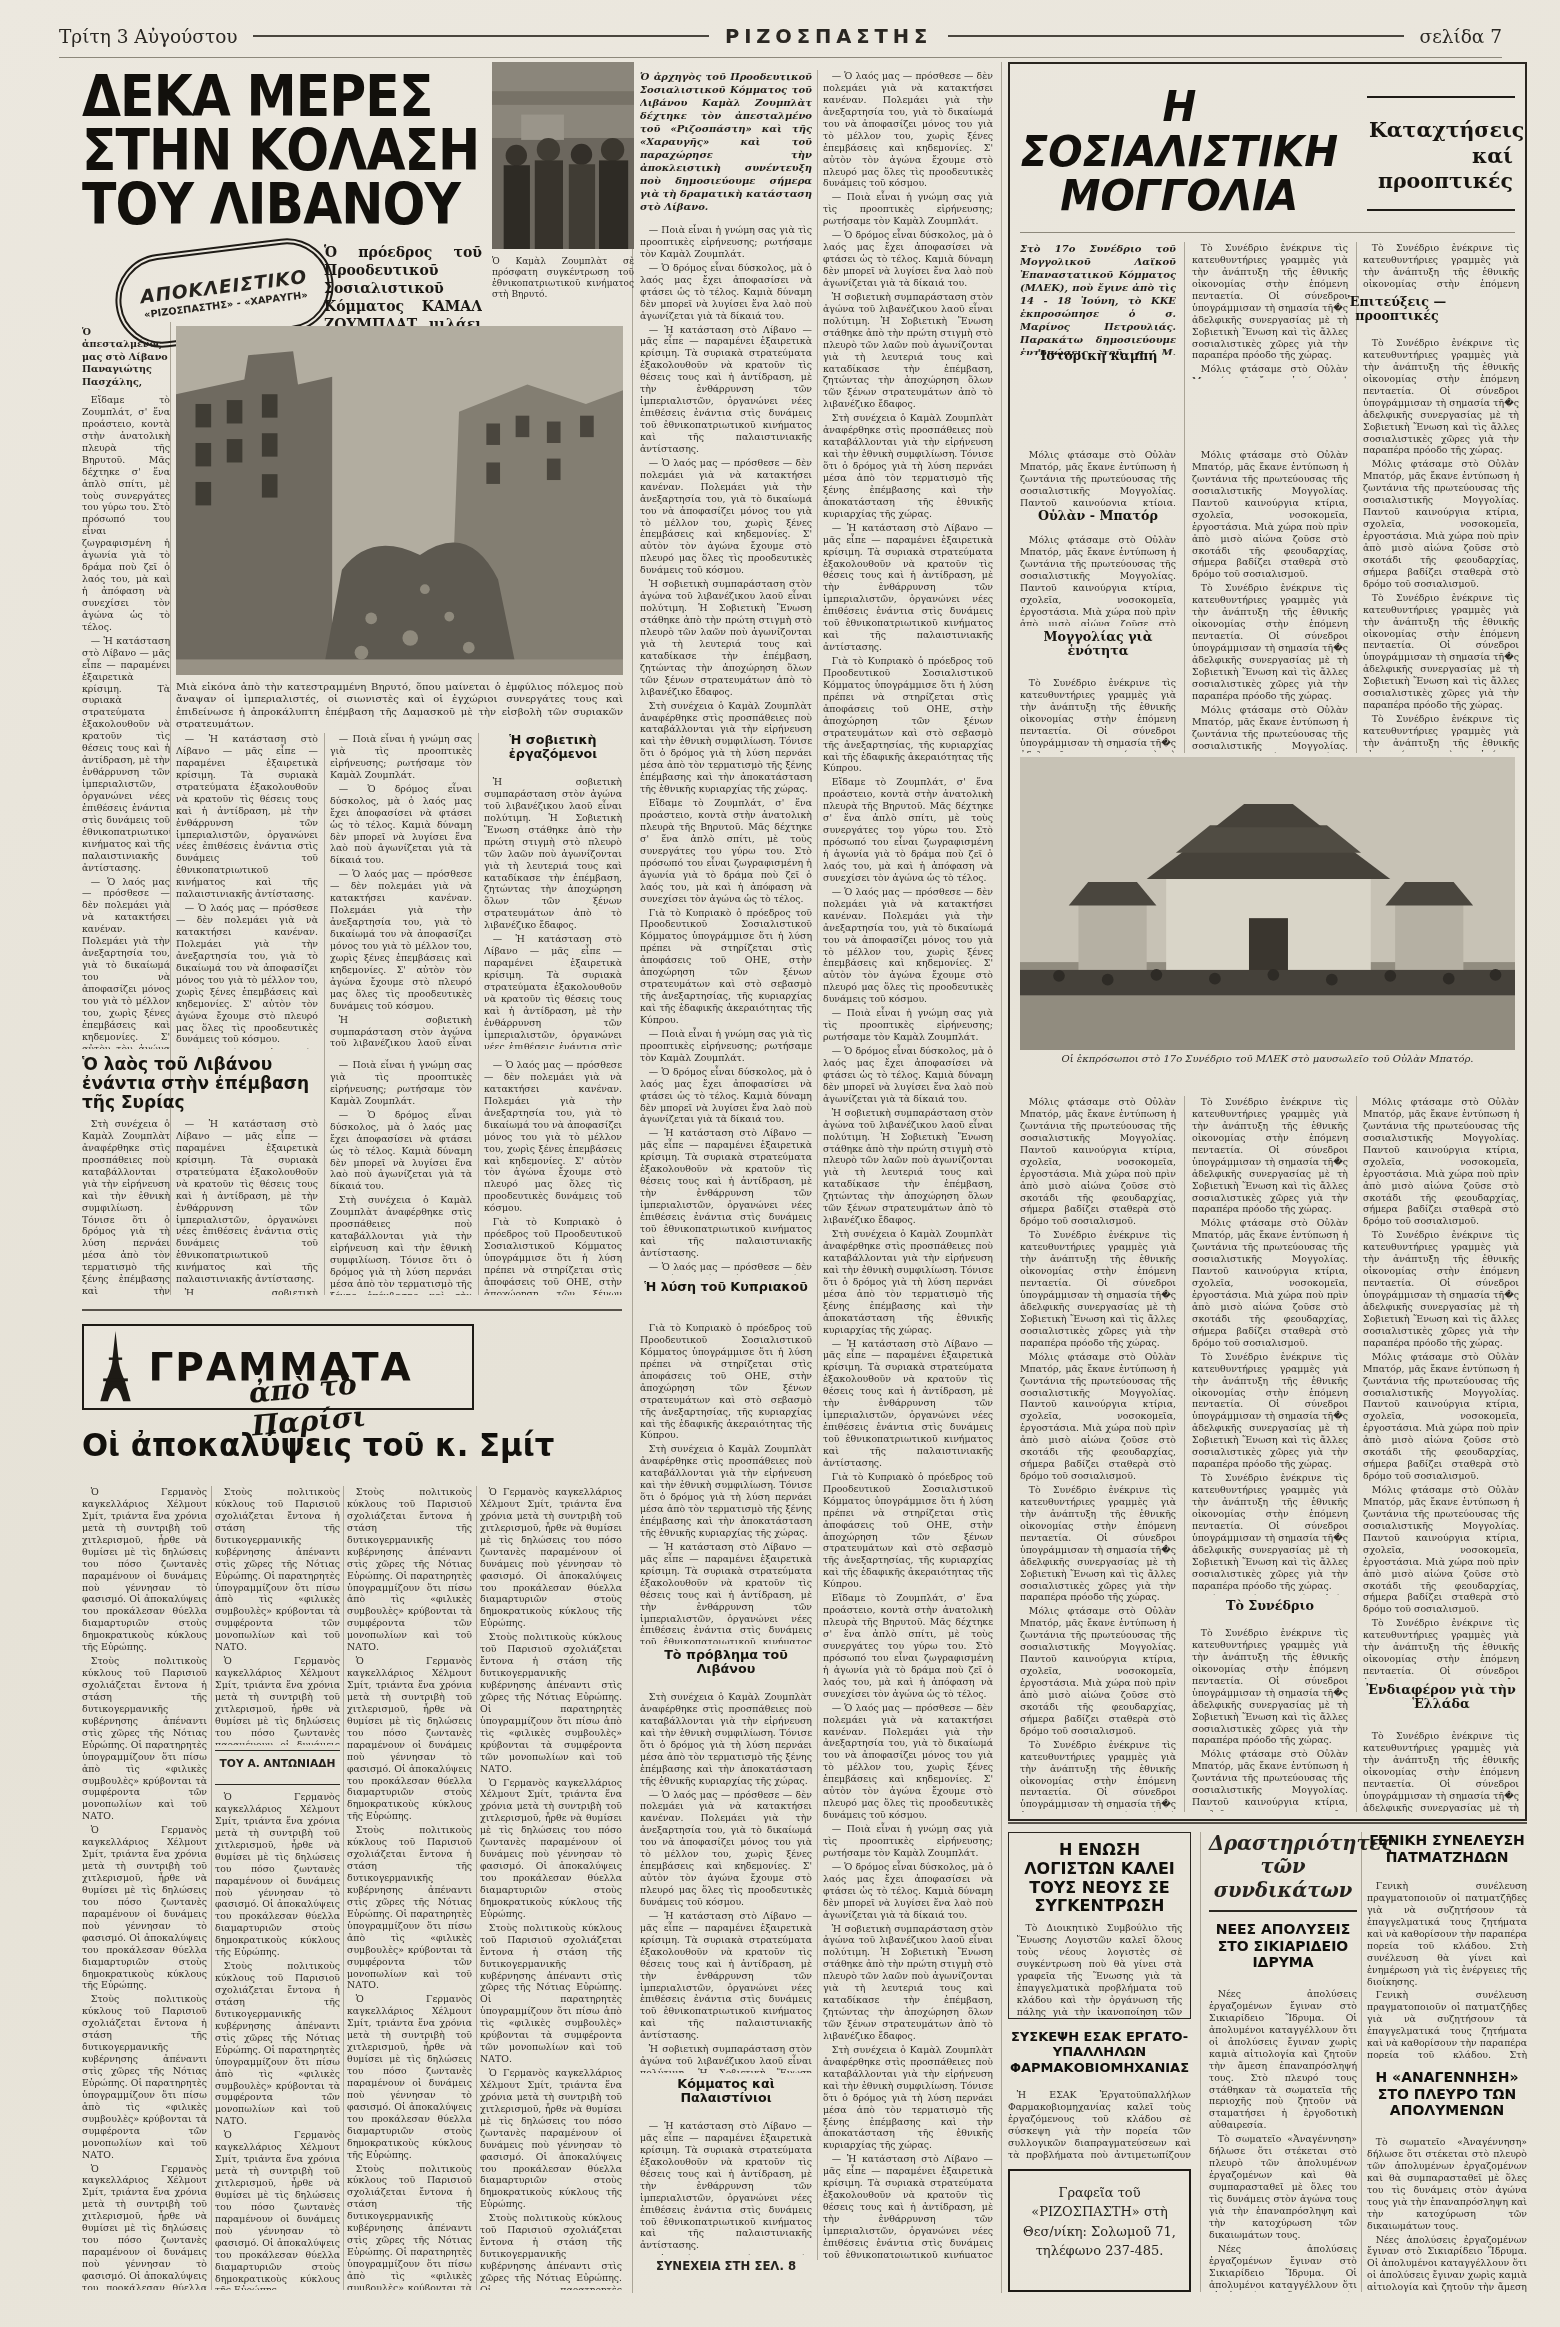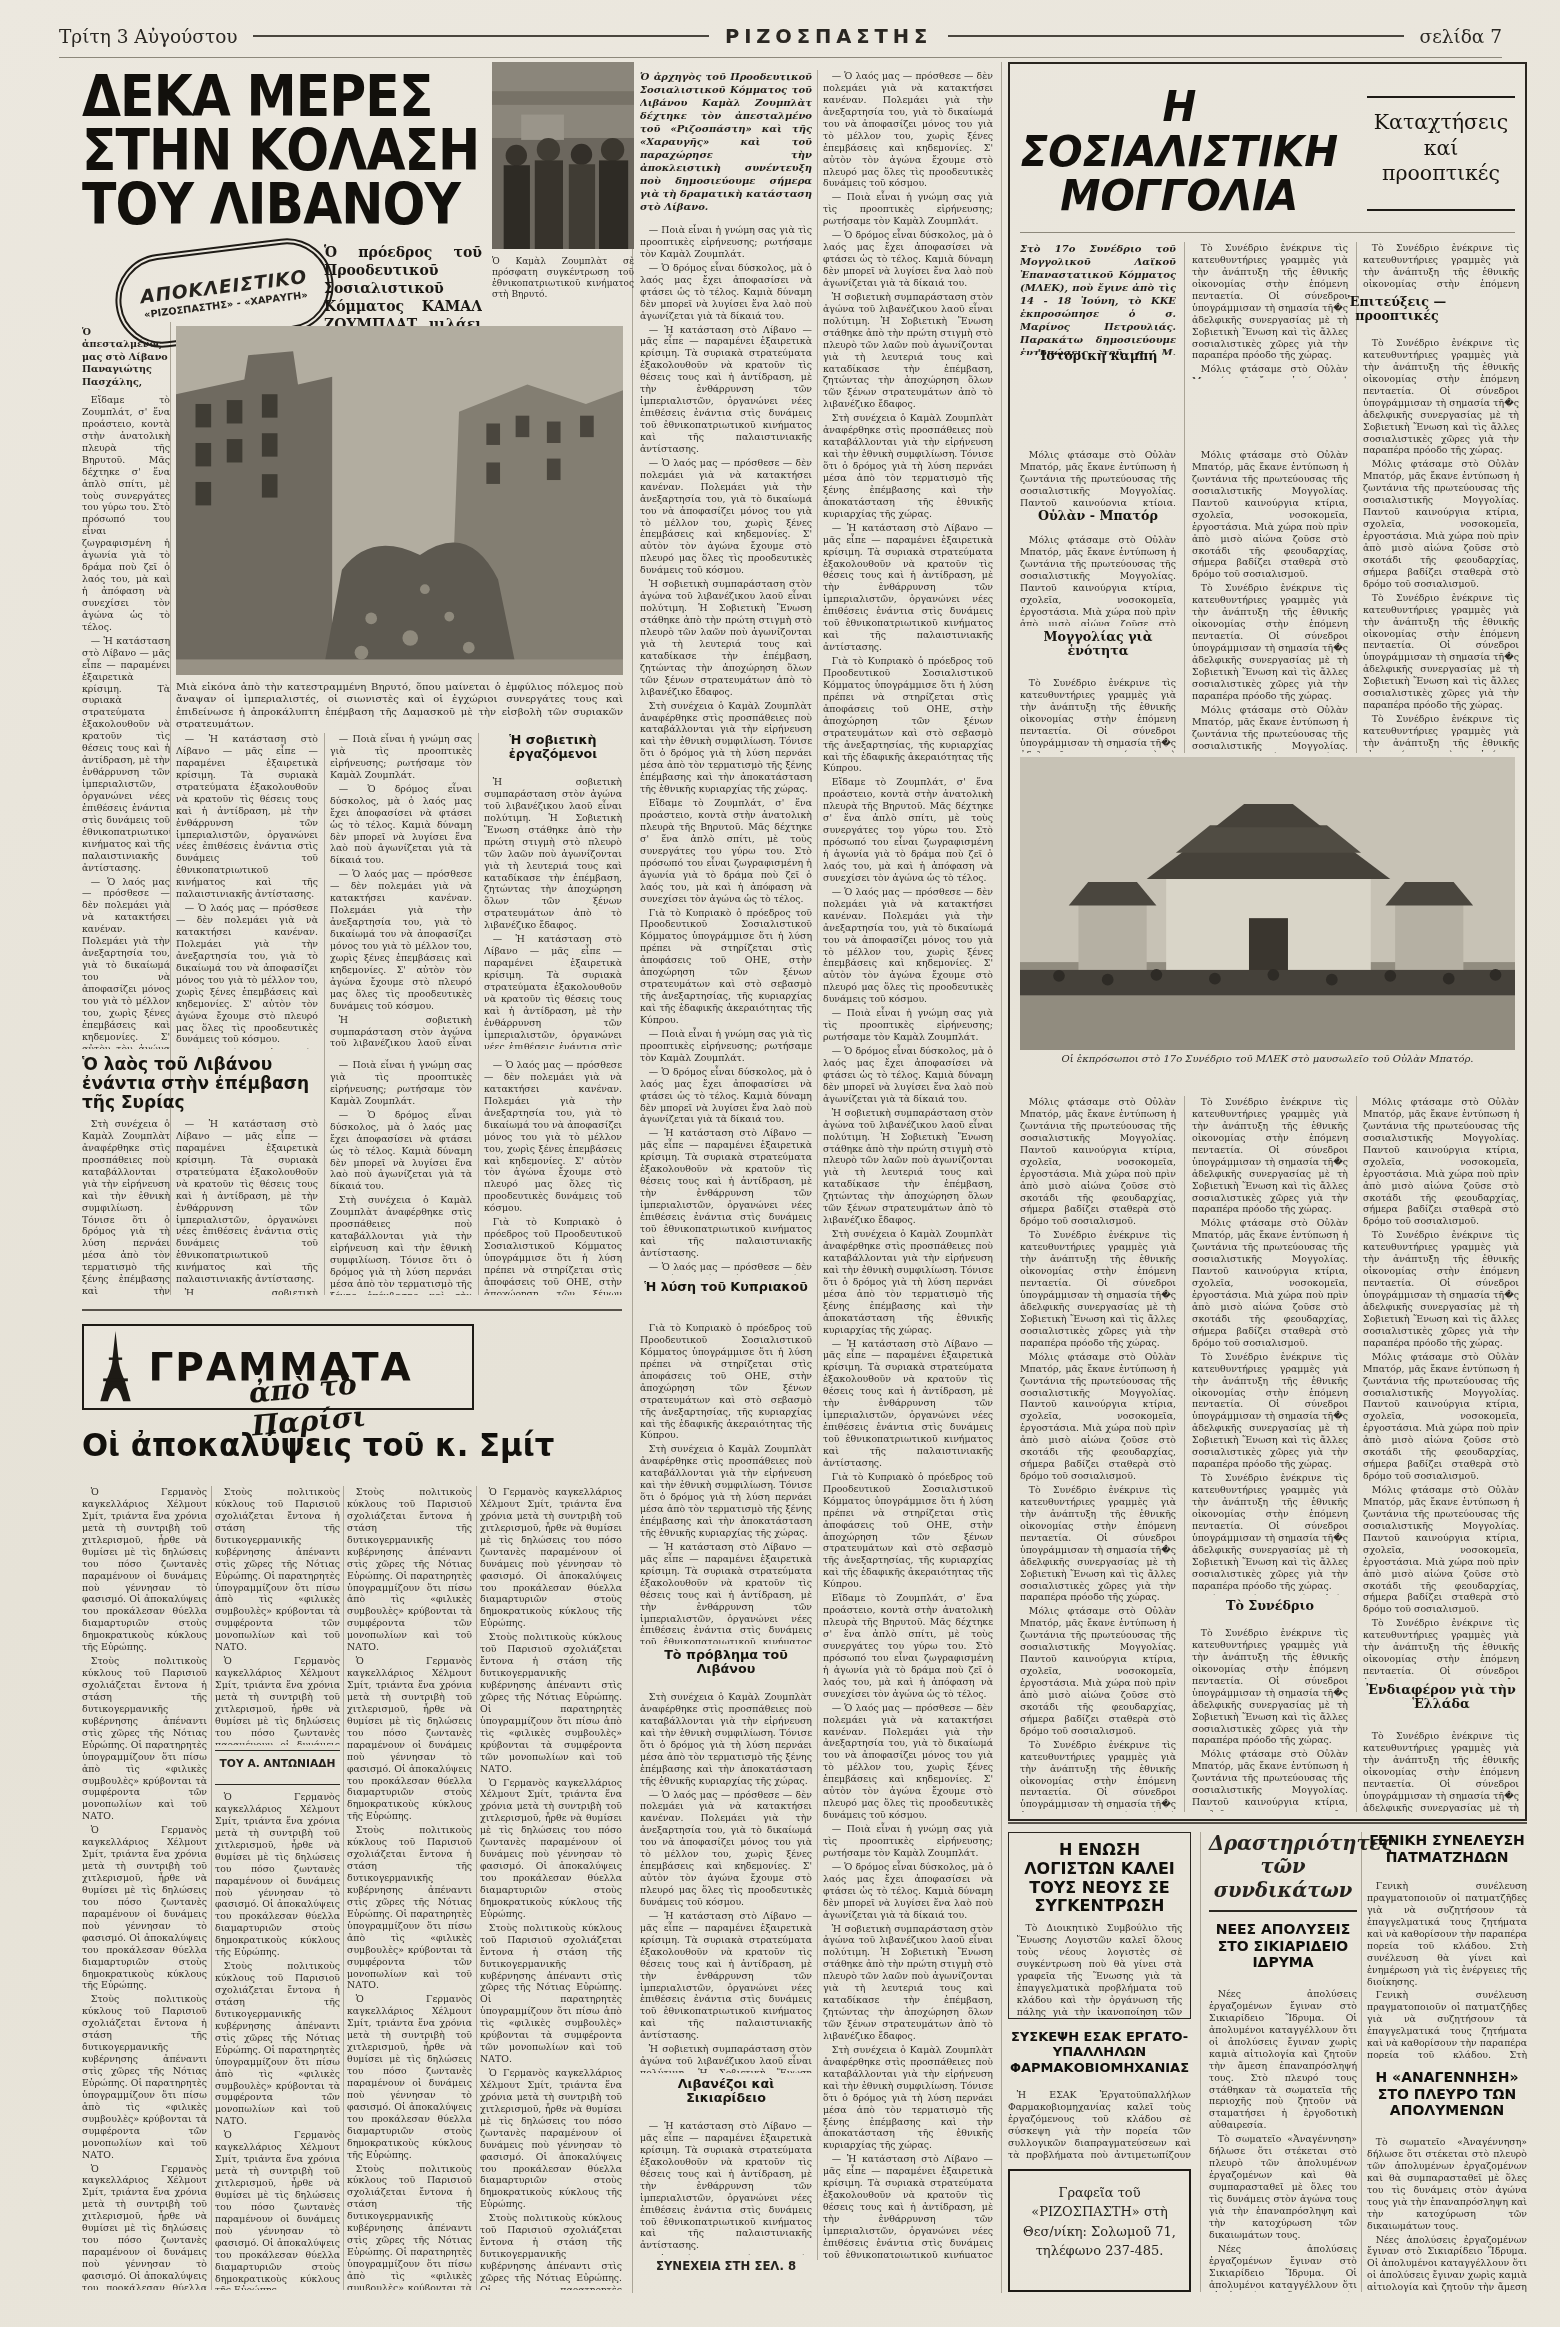--- a/index.html
+++ b/index.html
@@ -42,22 +42,22 @@
   .cont{font-family:"DejaVu Sans",sans-serif;font-weight:bold;font-size:11.7px;text-align:center}
 
   
   .photo{position:absolute;box-shadow:0 0 0 1px #55514a inset;overflow:hidden}
   .photo svg{display:block;width:100%;height:100%}
 
   
   .mbox{border:2px solid #2a2620}
   .mhead div{font-family:"DejaVu Sans",sans-serif;font-weight:900;font-style:italic;font-size:43px;line-height:1.04;
     text-align:center;letter-spacing:0;color:#12100c;transform:scaleX(.94);transform-origin:left}
-  .kicker{border-top:2.9px solid #1e1b16;border-bottom:2.9px solid #1e1b16;padding:12px 2px;text-align:center;
-    font-weight:normal;font-size:20.5px;line-height:1.25;color:#17140f}
+  .kicker{border-top:2.9px solid #1e1b16;border-bottom:2.9px solid #1e1b16;padding:20px 2px;text-align:right;
+    font-weight:bold;font-size:20.5px;line-height:1.25;color:#17140f}
   .creditbox{border:2px solid #1e1b16;padding:5.9px 7.8px;font-weight:bold;font-size:11.7px;line-height:1.3;text-align:center;overflow:hidden}
 
   
   .banner{border:2px solid #1d1a15;display:flex;align-items:center;gap:11.7px;padding:3.9px 9.8px;position:relative;background:rgba(255,255,255,.12)}
   .banner .btitle{font-family:"DejaVu Sans",sans-serif;font-weight:900;font-size:39px;letter-spacing:2px;color:#15120d}
   .banner .bscript{position:absolute;left:166px;top:41px;font-style:italic;font-weight:bold;font-size:28px;transform:rotate(-5deg);color:#17140f}
   .paris-headline{font-family:"DejaVu Sans",sans-serif;font-weight:800;font-size:32px;letter-spacing:0;color:#12100c;white-space:nowrap;transform:scaleX(.96);transform-origin:left}
   .byline{border-top:1.5px solid #2a2620;border-bottom:1.5px solid #2a2620;font-family:"DejaVu Sans",sans-serif;
     font-weight:bold;font-size:10.7px;text-align:center;padding:5.9px 0}
 
@@ -224,21 +224,21 @@
       <p>Στὴ συνέχεια ὁ Καμὰλ Ζουμπλὰτ ἀναφέρθηκε στὶς προσπάθειες ποὺ καταβάλλονται γιὰ τὴν εἰρήνευση καὶ τὴν ἐθνικὴ συμφιλίωση. Τόνισε ὅτι ὁ δρόμος γιὰ τὴ λύση περνάει μέσα ἀπὸ τὸν τερματισμὸ τῆς ξένης ἐπέμβασης καὶ τὴν ἀποκατάσταση τῆς ἐθνικῆς κυριαρχίας τῆς χώρας.</p>
       <p>— Ἡ κατάσταση στὸ Λίβανο — μᾶς εἶπε — παραμένει ἐξαιρετικὰ κρίσιμη. Τὰ συριακὰ στρατεύματα ἐξακολουθοῦν νὰ κρατοῦν τὶς θέσεις τους καὶ ἡ ἀντίδραση, μὲ τὴν ἐνθάρρυνση τῶν ἰμπεριαλιστῶν, ὀργανώνει νέες ἐπιθέσεις ἐνάντια στὶς δυνάμεις τοῦ ἐθνικοπατριωτικοῦ κινήματος καὶ τῆς παλαιστινιακῆς ἀντίστασης.</p>
     </div>
   <div class="abs sh s13" style="left:640px;top:1648px;width:172px;height:39px">Τὸ πρόβλημα τοῦ Λιβάνου</div>
   <div class="abs txt" style="left:640px;top:1691px;width:172px;height:382px">
       <p>Στὴ συνέχεια ὁ Καμὰλ Ζουμπλὰτ ἀναφέρθηκε στὶς προσπάθειες ποὺ καταβάλλονται γιὰ τὴν εἰρήνευση καὶ τὴν ἐθνικὴ συμφιλίωση. Τόνισε ὅτι ὁ δρόμος γιὰ τὴ λύση περνάει μέσα ἀπὸ τὸν τερματισμὸ τῆς ξένης ἐπέμβασης καὶ τὴν ἀποκατάσταση τῆς ἐθνικῆς κυριαρχίας τῆς χώρας.</p>
       <p>— Ὁ λαός μας — πρόσθεσε — δὲν πολεμάει γιὰ νὰ κατακτήσει κανέναν. Πολεμάει γιὰ τὴν ἀνεξαρτησία του, γιὰ τὸ δικαίωμά του νὰ ἀποφασίζει μόνος του γιὰ τὸ μέλλον του, χωρὶς ξένες ἐπεμβάσεις καὶ κηδεμονίες. Σ' αὐτὸν τὸν ἀγώνα ἔχουμε στὸ πλευρό μας ὅλες τὶς προοδευτικὲς δυνάμεις τοῦ κόσμου.</p>
       <p>— Ἡ κατάσταση στὸ Λίβανο — μᾶς εἶπε — παραμένει ἐξαιρετικὰ κρίσιμη. Τὰ συριακὰ στρατεύματα ἐξακολουθοῦν νὰ κρατοῦν τὶς θέσεις τους καὶ ἡ ἀντίδραση, μὲ τὴν ἐνθάρρυνση τῶν ἰμπεριαλιστῶν, ὀργανώνει νέες ἐπιθέσεις ἐνάντια στὶς δυνάμεις τοῦ ἐθνικοπατριωτικοῦ κινήματος καὶ τῆς παλαιστινιακῆς ἀντίστασης.</p>
       <p>Ἡ σοβιετικὴ συμπαράσταση στὸν ἀγώνα τοῦ λιβανέζικου λαοῦ εἶναι πολύτιμη. Ἡ Σοβιετικὴ Ἕνωση στάθηκε ἀπὸ τὴν πρώτη στιγμὴ στὸ πλευρὸ τῶν λαῶν ποὺ ἀγωνίζονται γιὰ τὴ λευτεριά τους καὶ καταδίκασε τὴν ἐπέμβαση, ζητώντας τὴν ἀποχώρηση ὅλων τῶν ξένων στρατευμάτων ἀπὸ τὸ λιβανέζικο ἔδαφος.</p>
     </div>
-  <div class="abs sh s13" style="left:640px;top:2077px;width:172px;height:39px">Λιβανέζοι καὶ Σικιαρίδειο</div>
+  <div class="abs sh s13" style="left:640px;top:2077px;width:172px;height:39px">Κόμματος καὶ Παλαιστίνιοι</div>
   <div class="abs txt" style="left:640px;top:2120px;width:172px;height:135px">
       <p>— Ἡ κατάσταση στὸ Λίβανο — μᾶς εἶπε — παραμένει ἐξαιρετικὰ κρίσιμη. Τὰ συριακὰ στρατεύματα ἐξακολουθοῦν νὰ κρατοῦν τὶς θέσεις τους καὶ ἡ ἀντίδραση, μὲ τὴν ἐνθάρρυνση τῶν ἰμπεριαλιστῶν, ὀργανώνει νέες ἐπιθέσεις ἐνάντια στὶς δυνάμεις τοῦ ἐθνικοπατριωτικοῦ κινήματος καὶ τῆς παλαιστινιακῆς ἀντίστασης.</p>
       <p>— Ὁ λαός μας — πρόσθεσε — δὲν πολεμάει γιὰ νὰ κατακτήσει κανέναν. Πολεμάει γιὰ τὴν ἀνεξαρτησία του, γιὰ τὸ δικαίωμά του νὰ ἀποφασίζει μόνος του γιὰ τὸ μέλλον του, χωρὶς ξένες ἐπεμβάσεις καὶ κηδεμονίες. Σ' αὐτὸν τὸν ἀγώνα ἔχουμε στὸ πλευρό μας ὅλες τὶς προοδευτικὲς δυνάμεις τοῦ κόσμου.</p>
     </div>
   <div class="abs cont" style="left:640px;top:2259px;width:172px;height:25px">ΣΥΝΕΧΕΙΑ ΣΤΗ ΣΕΛ. 8</div>
   <div class="abs txt" style="left:823px;top:70px;width:170px;height:2188px">
       <p>— Ὁ λαός μας — πρόσθεσε — δὲν πολεμάει γιὰ νὰ κατακτήσει κανέναν. Πολεμάει γιὰ τὴν ἀνεξαρτησία του, γιὰ τὸ δικαίωμά του νὰ ἀποφασίζει μόνος του γιὰ τὸ μέλλον του, χωρὶς ξένες ἐπεμβάσεις καὶ κηδεμονίες. Σ' αὐτὸν τὸν ἀγώνα ἔχουμε στὸ πλευρό μας ὅλες τὶς προοδευτικὲς δυνάμεις τοῦ κόσμου.</p>
       <p>— Ποιὰ εἶναι ἡ γνώμη σας γιὰ τὶς προοπτικὲς εἰρήνευσης; ρωτήσαμε τὸν Καμὰλ Ζουμπλάτ.</p>
       <p>— Ὁ δρόμος εἶναι δύσκολος, μὰ ὁ λαός μας ἔχει ἀποφασίσει νὰ φτάσει ὡς τὸ τέλος. Καμιὰ δύναμη δὲν μπορεῖ νὰ λυγίσει ἕνα λαὸ ποὺ ἀγωνίζεται γιὰ τὰ δίκαιά του.</p>
       <p>Ἡ σοβιετικὴ συμπαράσταση στὸν ἀγώνα τοῦ λιβανέζικου λαοῦ εἶναι πολύτιμη. Ἡ Σοβιετικὴ Ἕνωση στάθηκε ἀπὸ τὴν πρώτη στιγμὴ στὸ πλευρὸ τῶν λαῶν ποὺ ἀγωνίζονται γιὰ τὴ λευτεριά τους καὶ καταδίκασε τὴν ἐπέμβαση, ζητώντας τὴν ἀποχώρηση ὅλων τῶν ξένων στρατευμάτων ἀπὸ τὸ λιβανέζικο ἔδαφος.</p>

